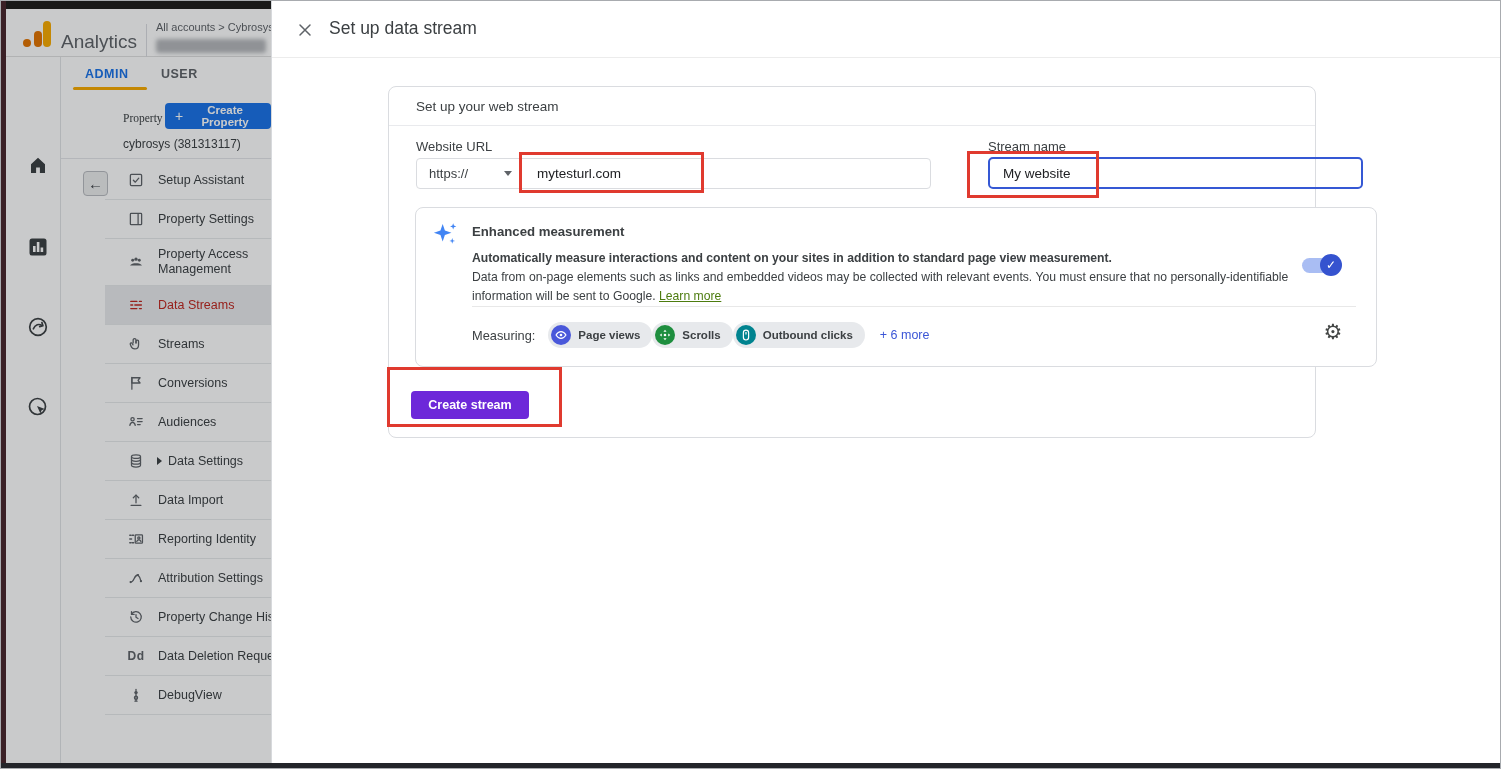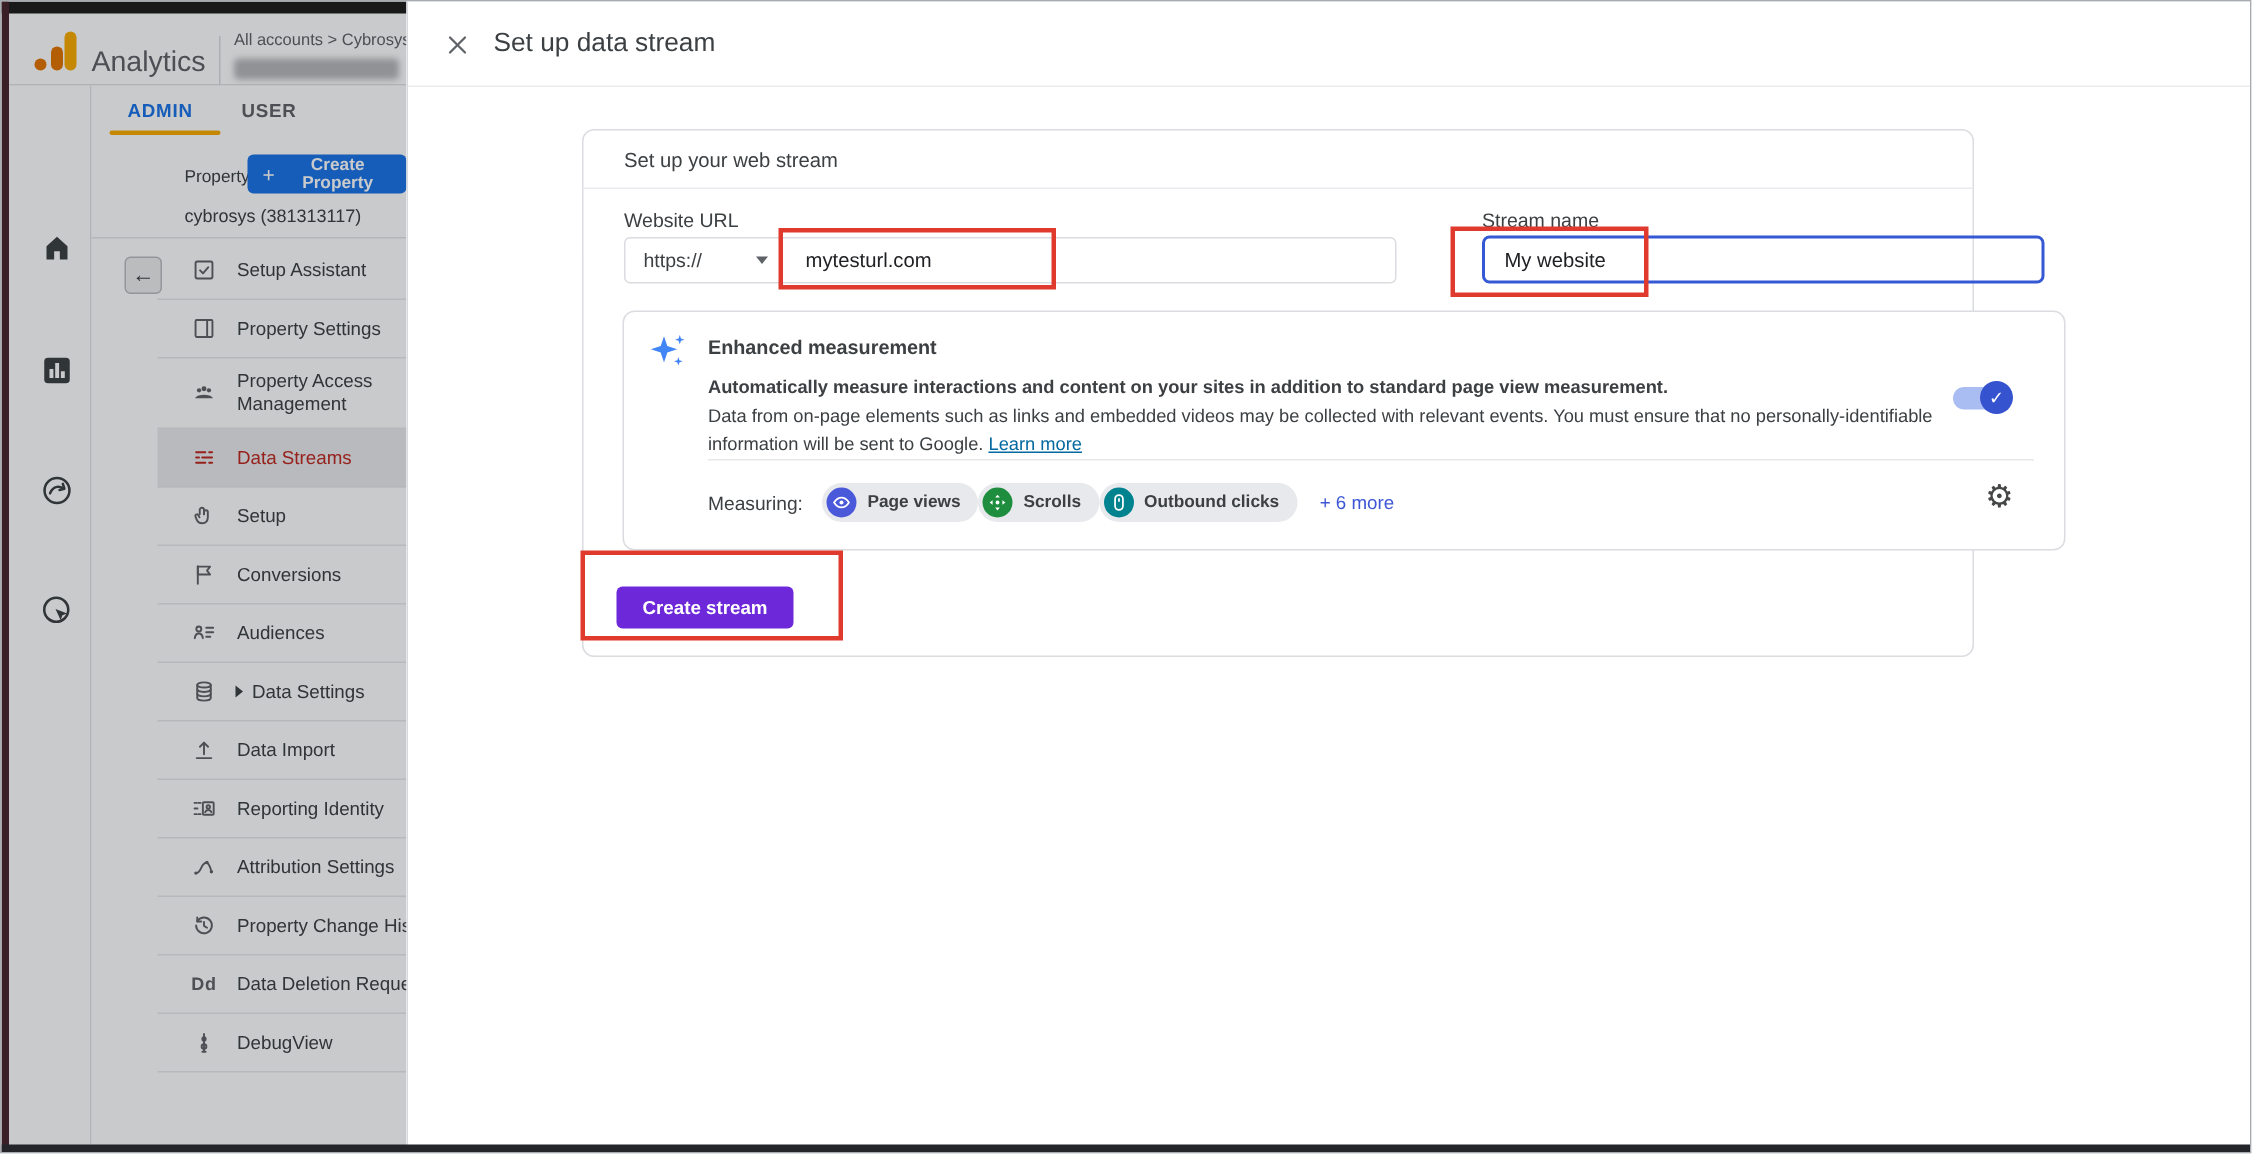--- a/index.html
+++ b/index.html
@@ -18,21 +18,21 @@
   .breadcrumb{position:absolute;left:150px;top:12px;font-size:11px;color:#5f6368;white-space:nowrap;}
   .blurbar{position:absolute;left:150px;top:30px;width:110px;height:14px;background:#b6b8bb;border-radius:3px;filter:blur(2px);}
   .rail{position:absolute;left:5px;top:56px;width:55px;height:706px;background:#fff;border-right:1px solid #e1e3e6;}
   .rail-icon{position:absolute;left:20px;width:24px;height:24px;color:#3c4043;}
   .rail-icon svg{width:24px;height:24px;}
   .panel{position:absolute;left:60px;top:56px;width:210px;height:706px;background:#fff;}
   .tab{position:absolute;top:10px;font-size:12.5px;font-weight:700;letter-spacing:.5px;}
   .tab-admin{left:24px;color:#1a73e8;}
   .tab-user{left:100px;color:#5f6368;}
   .tab-underline{position:absolute;left:12px;top:30px;width:74px;height:3px;background:#f9ab00;border-radius:2px;}
-  .prop-label{position:absolute;left:62px;top:55px;font-size:11.5px;color:#3c4043;}
+  .prop-label{position:absolute;left:62px;top:55px;font-size:11.5px;color:#3c4043;font-family:Liberation Serif, serif;}
   .create-prop-btn{position:absolute;left:104px;top:46px;height:26px;padding:0 10px;background:#1a73e8;color:#fff;
                    border:none;border-radius:4px;font-size:11.5px;font-weight:700;display:flex;align-items:center;gap:6px;
                    font-family:inherit;}
   .create-prop-btn .plus{font-size:14px;font-weight:400;}
   .prop-name{position:absolute;left:62px;top:80px;font-size:12px;color:#3c4043;}
   .panel-divider{position:absolute;left:0;top:101px;width:210px;height:1px;background:#e4e6e9;}
   .back-btn{position:absolute;left:22px;top:114px;width:25px;height:25px;background:#ecedee;border:1px solid #b9bcc0;
             border-radius:4px;color:#3c4043;font-size:15px;display:flex;align-items:center;justify-content:center;}
   .menu{position:absolute;left:44px;top:104px;width:166px;}
   .menu-row{display:flex;align-items:center;min-height:39px;border-bottom:1px solid #e7e9eb;padding-left:22px;}
@@ -71,21 +71,21 @@
              font-family:inherit;background:transparent;}
   .name-field{position:absolute;left:599px;top:70px;width:375px;height:32px;border:2px solid #3558d4;border-radius:5px;
               display:flex;align-items:center;}
   .name-input{margin-left:11px;border:none;outline:none;font-size:13.5px;color:#202124;width:340px;
               font-family:inherit;background:transparent;}
   .enh-box{position:absolute;left:26px;top:120px;width:962px;height:160px;border:1px solid #dadce0;border-radius:8px;background:#fff;}
   .sparkle{position:absolute;left:15px;top:12px;width:28px;height:28px;}
   .enh-title{position:absolute;left:56px;top:16px;font-size:13.2px;font-weight:700;color:#3c4043;}
   .enh-para{position:absolute;left:56px;top:41px;width:824px;font-size:12.2px;line-height:19px;color:#3c4043;}
   .enh-para .b{font-weight:700;}
-  .learn{color:#0369a1;text-decoration:underline;cursor:pointer;}
+  .learn{color:#4d7c0f;text-decoration:underline;cursor:pointer;}
   .toggle{position:absolute;left:886px;top:46px;width:42px;height:22px;}
   .toggle-track{position:absolute;left:0;top:4px;width:38px;height:15px;border-radius:8px;background:#a9bdf3;}
   .toggle-knob{position:absolute;left:18px;top:0;width:22px;height:22px;border-radius:50%;background:#3553cf;color:#fff;
                display:flex;align-items:center;justify-content:center;font-size:12px;}
   .enh-divider{position:absolute;left:56px;top:98px;width:884px;height:1px;background:#e8e8e8;}
   .measuring-row{position:absolute;left:56px;top:114px;display:flex;align-items:center;}
   .measuring-label{font-size:12.8px;color:#3c4043;}
   .chips{display:flex;align-items:flex-end;margin-left:13px;}
   .chip{display:flex;align-items:center;height:26px;border-radius:13px;background:#e7e9ec;padding:0 12px 0 3px;}
   .chip-ic{width:20px;height:20px;border-radius:50%;display:flex;align-items:center;justify-content:center;}
@@ -193,21 +193,21 @@
             </span>
             <span class="menu-label">Data Streams</span>
           </div>
           <div class="menu-row">
             <span class="menu-icon">
               <svg viewBox="0 0 24 24" fill="none" stroke="currentColor" stroke-width="1.7" stroke-linecap="round" stroke-linejoin="round">
                 <path d="M8.2 10.5V6.6a1.9 1.9 0 0 1 3.8 0v3.9"></path>
                 <path d="M12 10.5V8.4a1.7 1.7 0 0 1 3.4.3v4.5c0 3.4-2.1 5.3-5 5.3-2.5 0-4.1-1.2-5-3.5l-1-2.6c-.3-.8.1-1.6.9-1.8.7-.2 1.4.1 1.7.8l1 1.8"></path>
               </svg>
             </span>
-            <span class="menu-label">Setup</span>
+            <span class="menu-label">Streams</span>
           </div>
           <div class="menu-row">
             <span class="menu-icon">
               <svg viewBox="0 0 24 24" fill="none" stroke="currentColor" stroke-width="1.7" stroke-linecap="round" stroke-linejoin="round">
                 <path d="M6.5 20.2V4.6"></path>
                 <path d="M6.5 5h10.9l-2.7 3.5 2.7 3.5H6.5z"></path>
               </svg>
             </span>
             <span class="menu-label">Conversions</span>
           </div>

